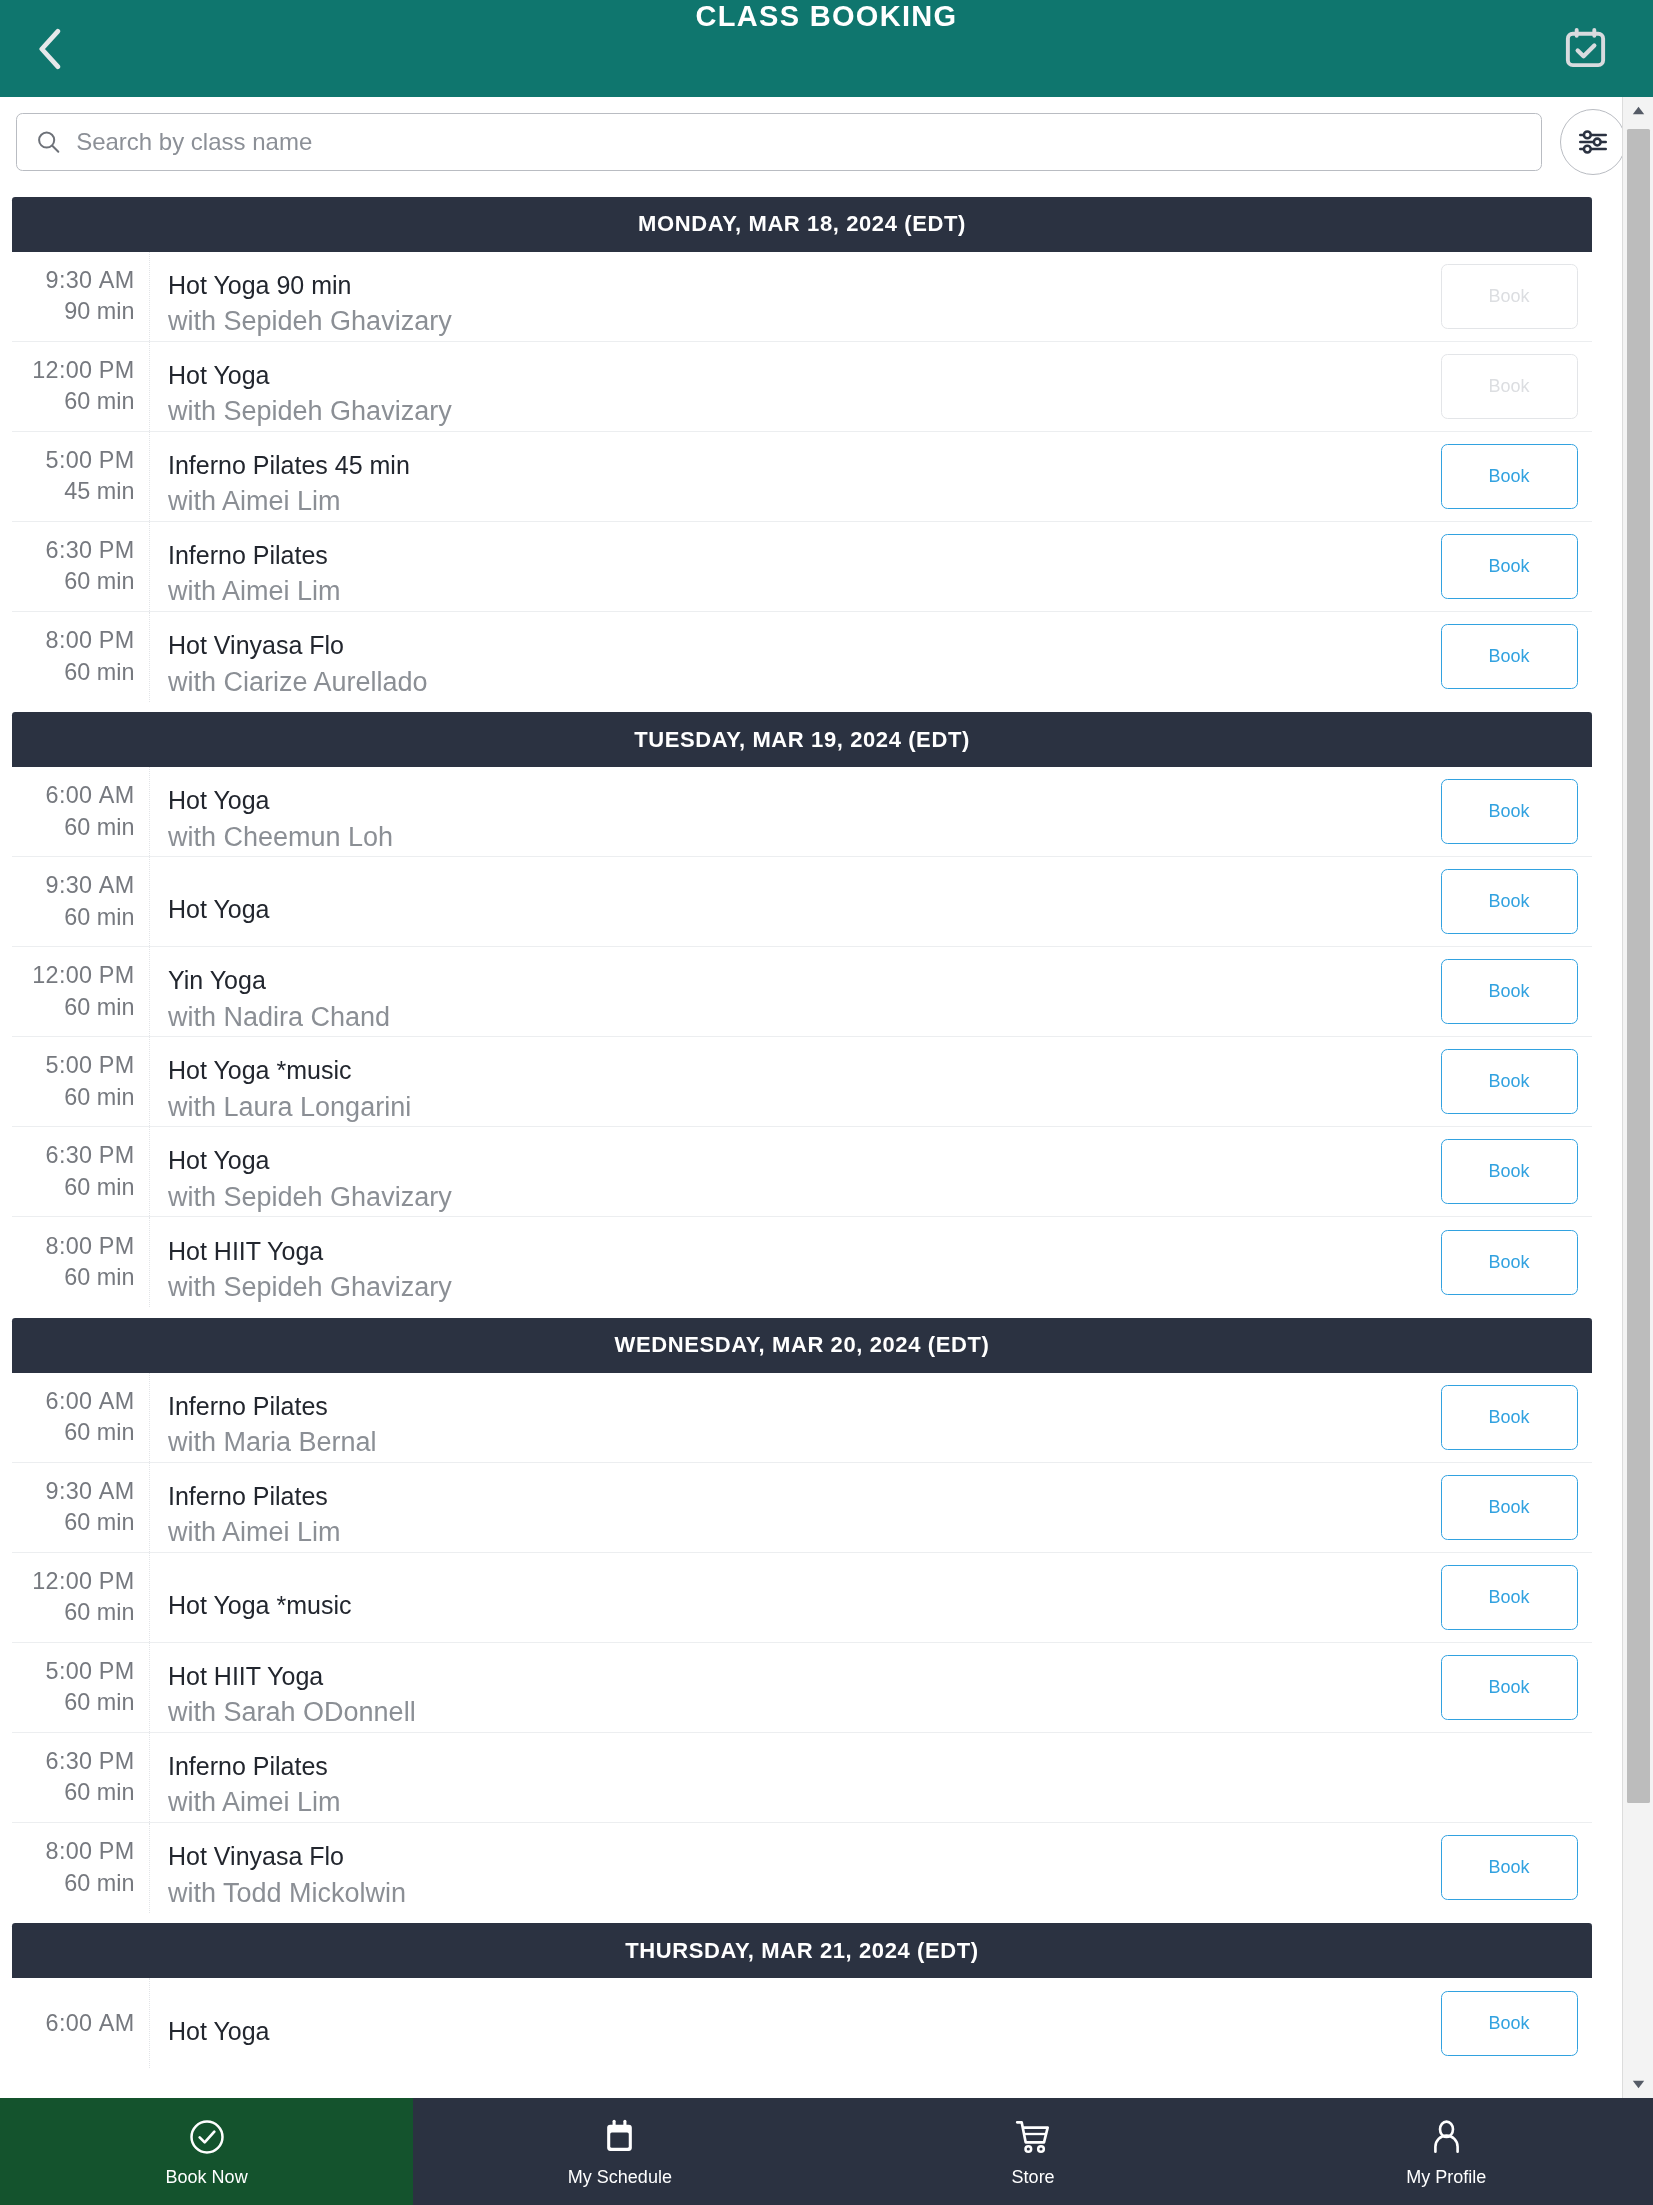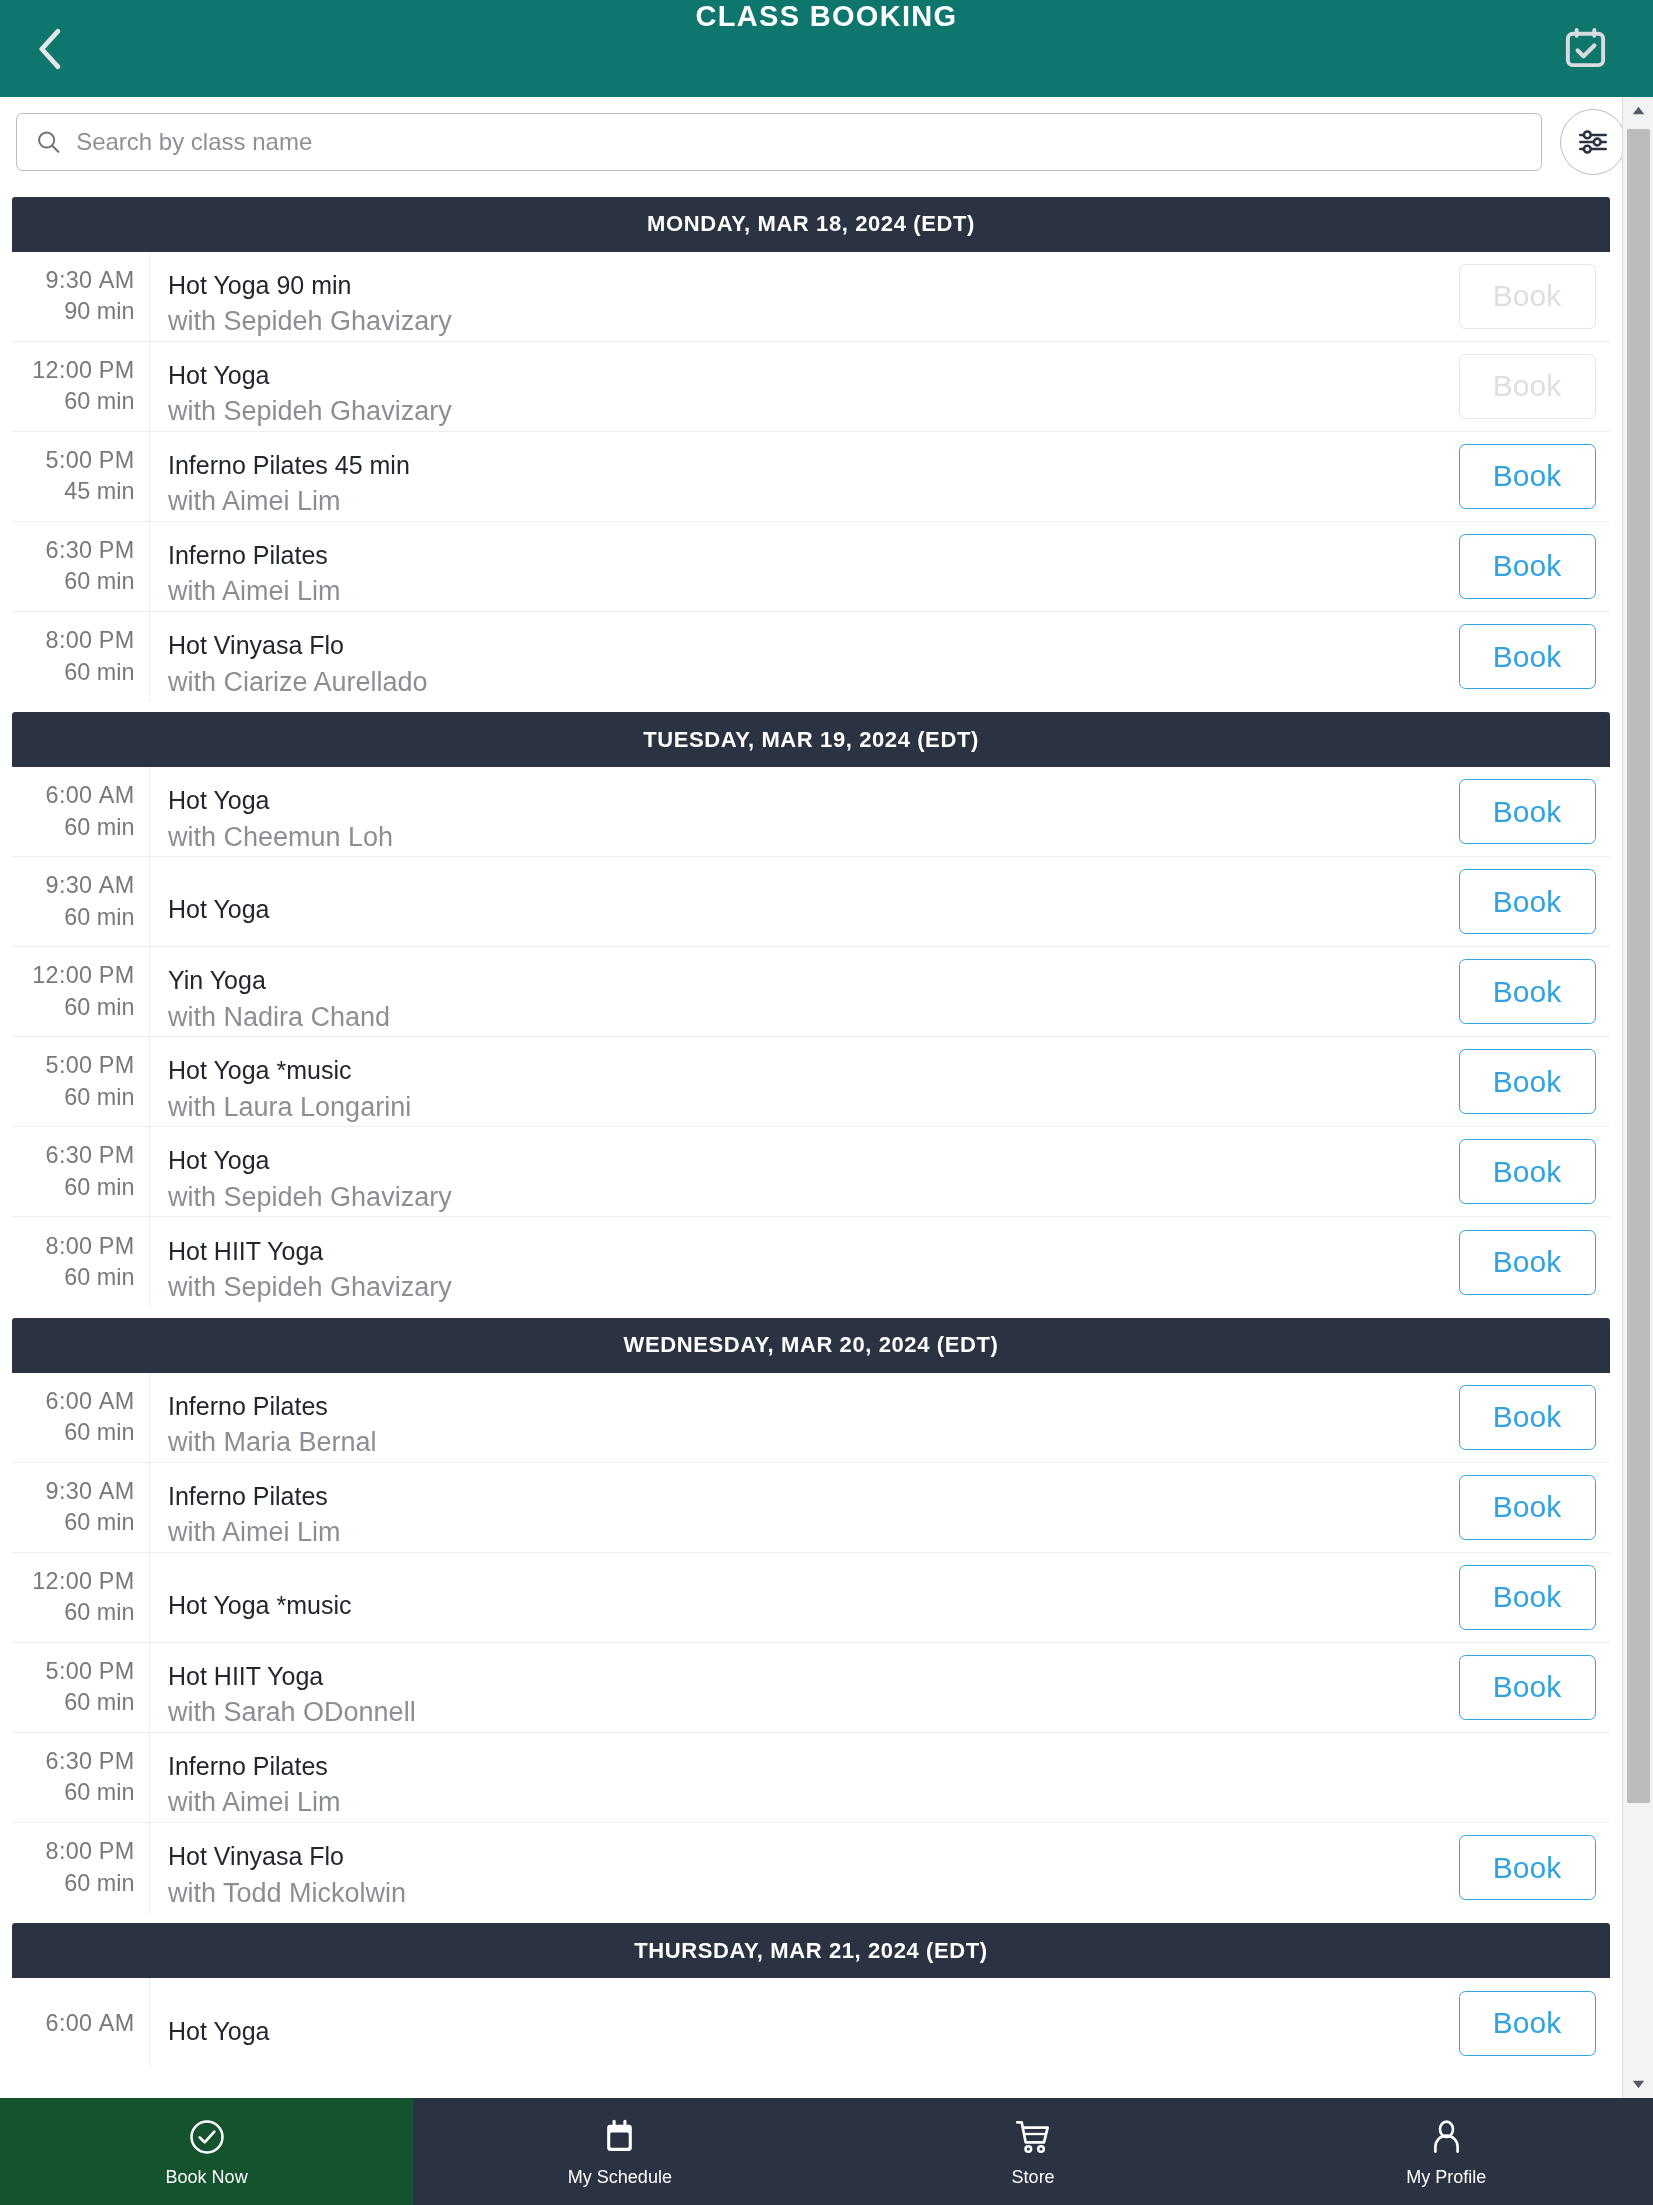--- a/index.html
+++ b/index.html
@@ -107,21 +107,21 @@
     background: #fff;
     cursor: pointer;
   }
 
   
   .scrollarea {
     position: relative;
     flex: 1 1 auto;
     overflow: hidden;
     background: #ffffff;
-    padding-right: 31px;
+    padding-right: 49px;
   }
   .scrollinner {
     padding: 0 0 0 0;
   }
 
   
   .day-header {
     margin: 10.5px 12px 0 12px;
     background: #2b3241;
     color: #ffffff;
@@ -192,21 +192,21 @@
 
   .col-action {
     flex: 0 0 258px;
     display: flex;
     align-items: center;
     justify-content: flex-end;
     padding-right: 14.5px;
   }
 
   .btn {
-    font-size: 30px;
+    font-size: 18px;
     border-radius: 6.5px;
     background: #ffffff;
     display: flex;
     align-items: center;
     justify-content: center;
     font-family: "Liberation Sans", sans-serif;
     cursor: pointer;
     height: 65px;
   }
   .btn-book {

